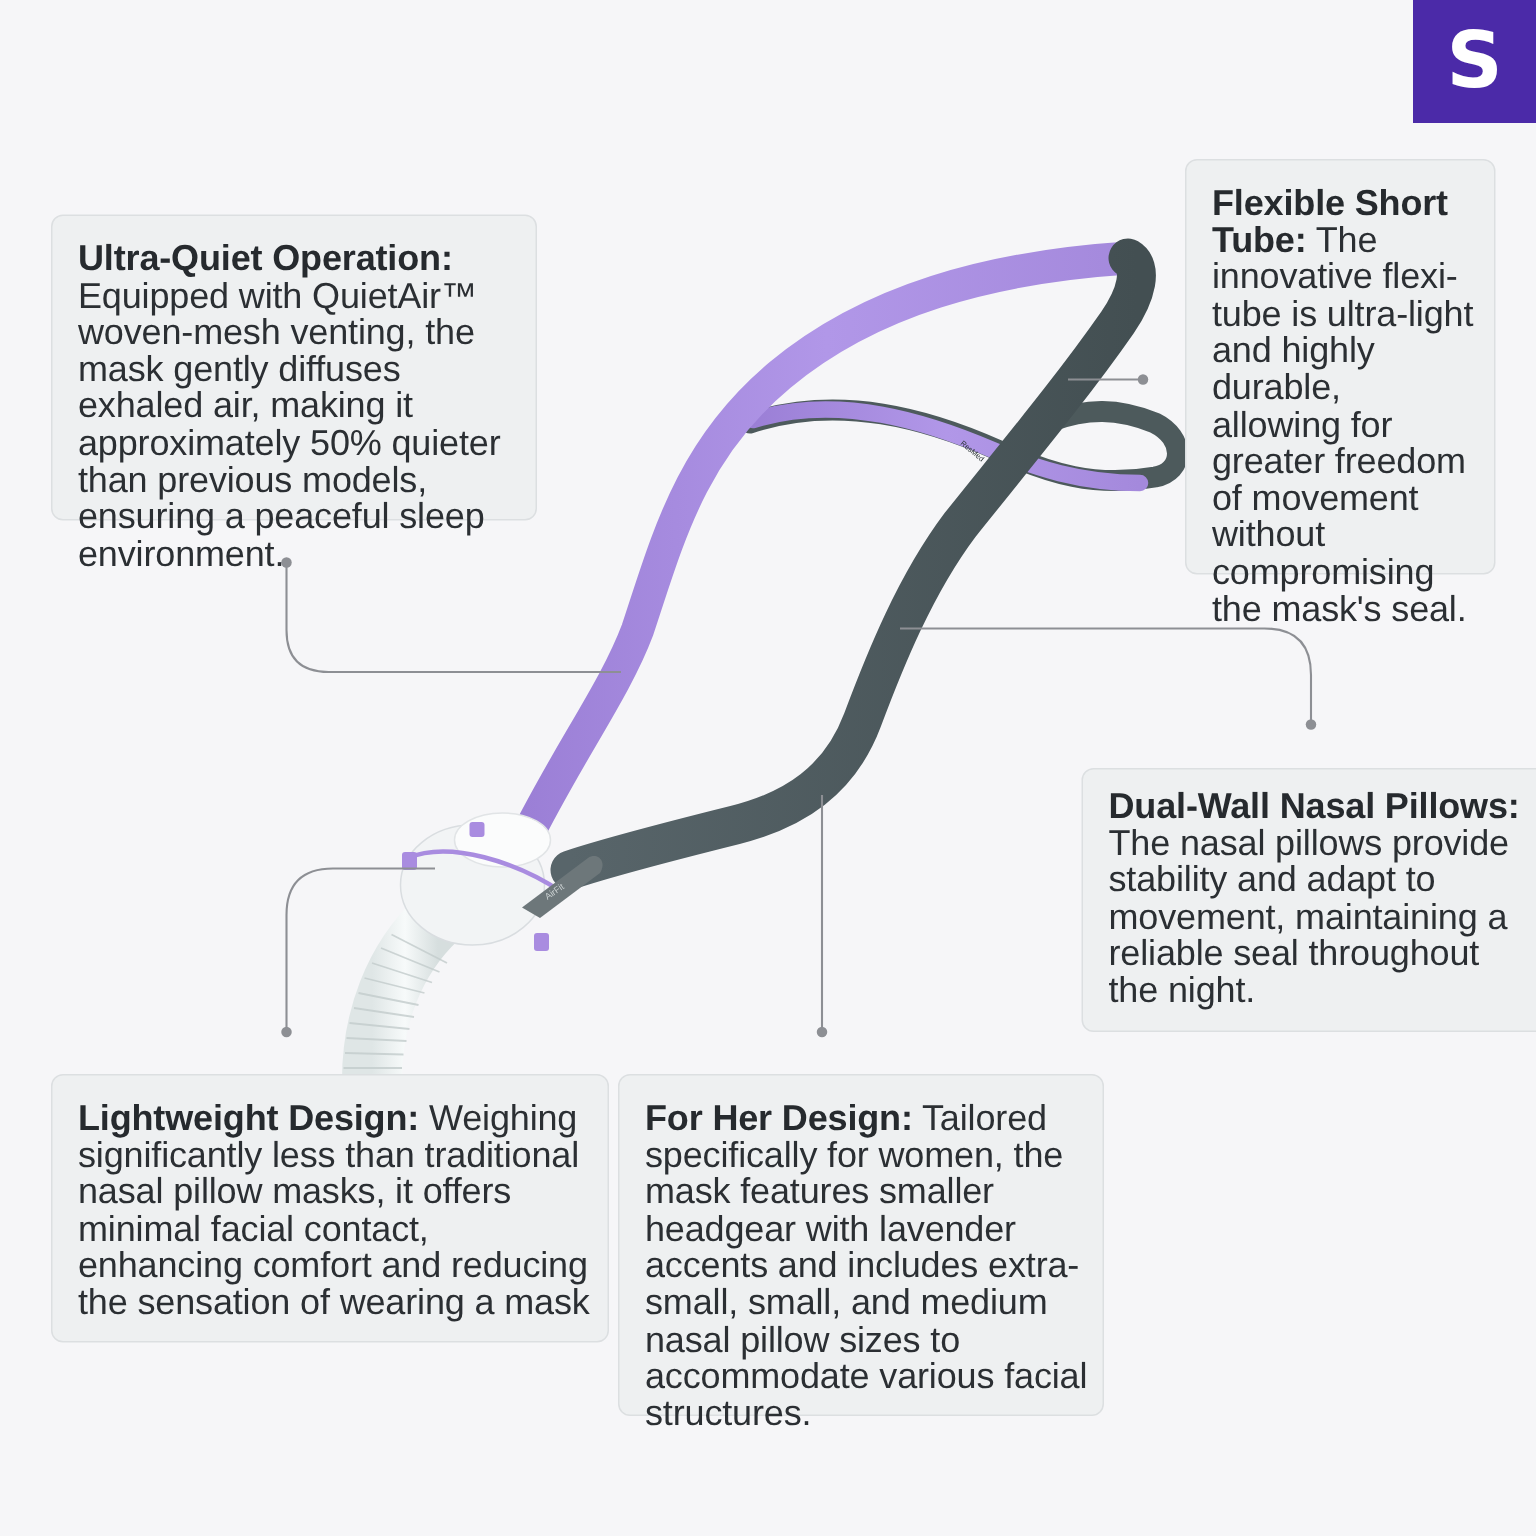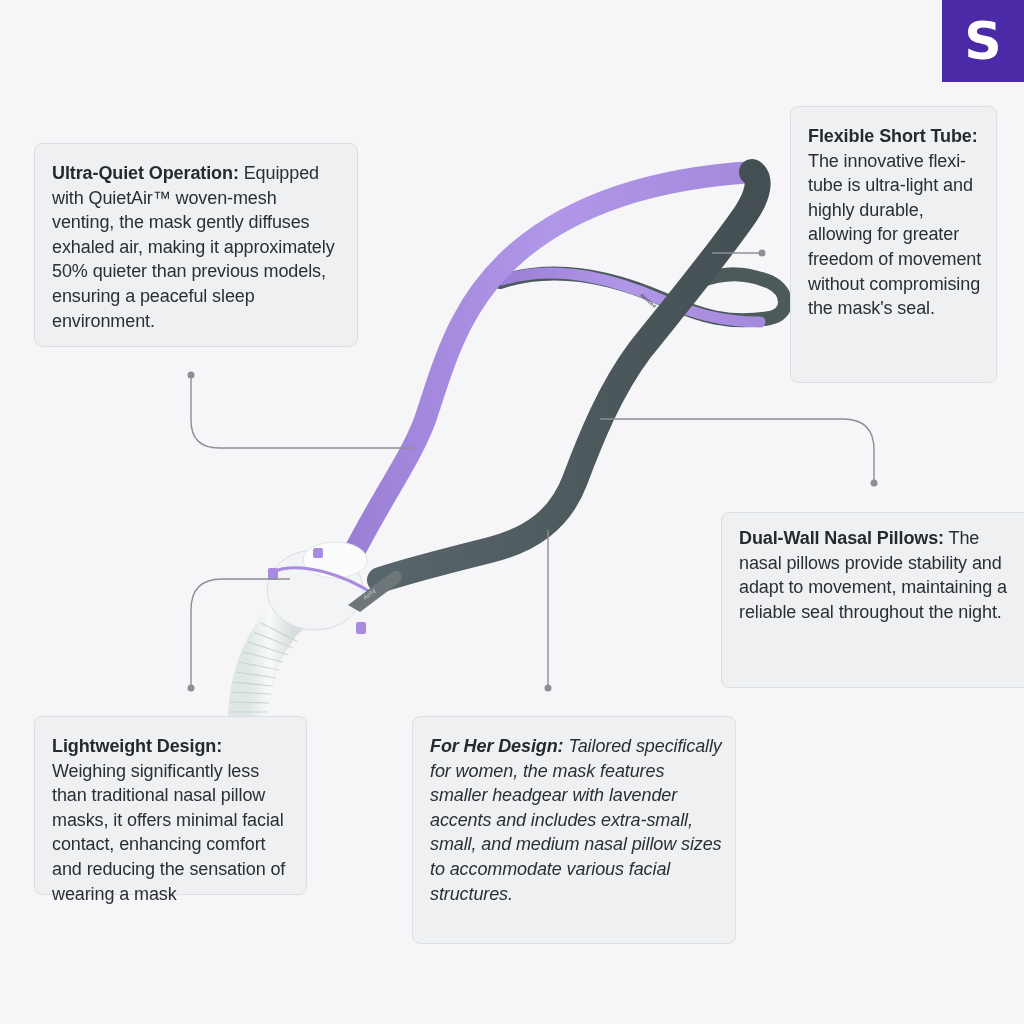--- a/index.html
+++ b/index.html
@@ -33,33 +33,33 @@
       font-size: 52px;
       line-height: 1;
     }
     .callout {
       position: absolute;
       box-sizing: border-box;
       background: #eef0f1;
       border: 1px solid #dcdfe1;
       border-radius: 8px;
       color: #2b2f33;
-      font-size: 18px;
+      font-size: 24px;
       line-height: 24.6px;
       letter-spacing: -0.1px;
     }
     .callout .title {
       font-weight: bold;
       color: #262a2e;
     }
     #callout-quiet   { left: 34px;  top: 143px; width: 324px; height: 204px; padding: 17px 22px 0 17px; }
     #callout-tube    { left: 790px; top: 106px; width: 207px; height: 277px; padding: 17px 10px 0 17px; }
     #callout-pillows { left: 721px; top: 512px; width: 312px; height: 176px; padding: 13px 10px 0 17px; }
-    #callout-light   { left: 34px;  top: 716px; width: 273px; height: 179px; padding: 17px 10px 0 17px; }
-    #callout-her     { left: 412px; top: 716px; width: 324px; height: 228px; padding: 17px 10px 0 17px; font-style: italic; }
+    #callout-light   { left: 34px;  top: 716px; width: 372px; height: 179px; padding: 17px 10px 0 17px; }
+    #callout-her     { left: 412px; top: 716px; width: 324px; height: 228px; padding: 17px 10px 0 17px; }
 
     svg.overlay {
       position: absolute;
       left: 0;
       top: 0;
       width: 1024px;
       height: 1024px;
       pointer-events: none;
     }
   </style>

